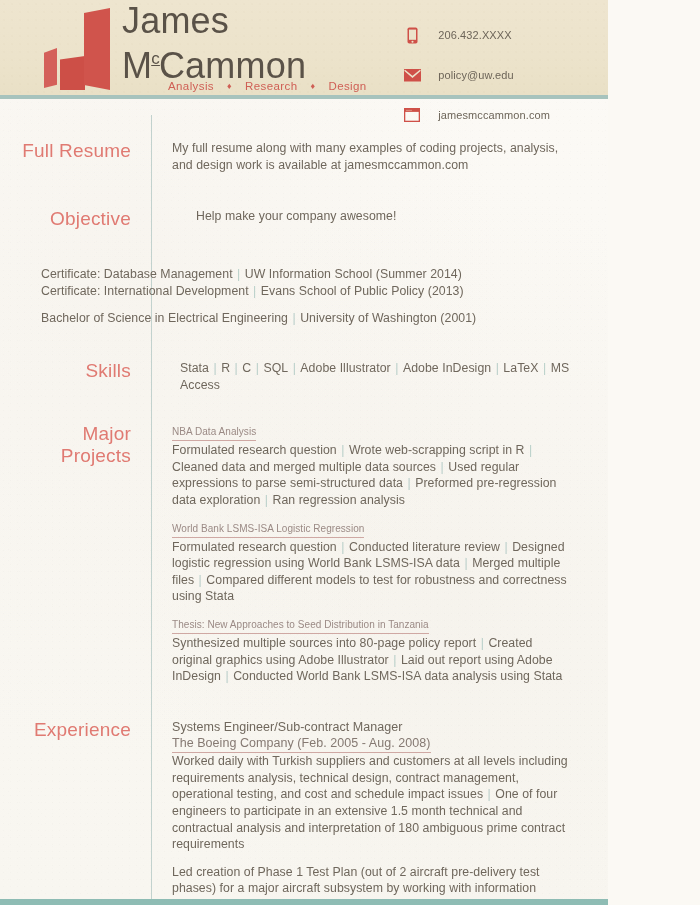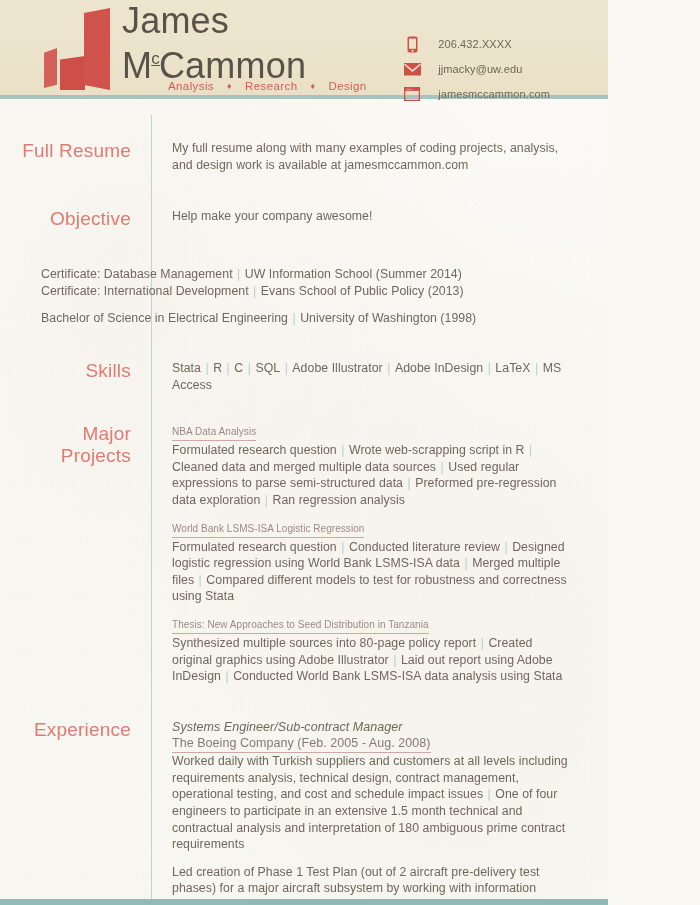--- a/index.html
+++ b/index.html
@@ -118,24 +118,24 @@
   .tagline .sep {
     color: #cf5f55;
     margin: 0 13px;
     font-size: 9px;
     vertical-align: 1px;
   }
 
   
   .contacts {
     position: absolute;
-    right: 58px; top: 35px;
+    right: 58px; top: 26px;
     display: flex;
     flex-direction: column;
-    gap: 7px;
+    gap: 22px;
   }
   .contact-row {
     display: flex;
     align-items: center;
     height: 18px;
   }
   .contact-icon {
     width: 22px;
     display: flex;
     justify-content: center;
@@ -204,36 +204,35 @@
     border-bottom: 1px solid #cfa8a3;
     padding-bottom: 1px;
     margin-bottom: 1px;
     font-size: 10px;
     line-height: 15px;
   }
   .job-title {
     color: #6f675c;
     font-size: 12.5px;
     line-height: 16.4px;
-    font-style: italic;
   }
   .job-company {
     display: inline-block;
     color: #857972;
     border-bottom: 1px solid #cfa8a3;
     padding-bottom: 1px;
     font-size: 12.5px;
     line-height: 15px;
   }
 
   
   .r-full    { margin-top: 16px; }
-  .r-obj     { margin-top: 35px; }
+  .r-obj     { margin-top: 35px; gap: 24px; }
   .r-edu     { margin-top: 36px; }
-  .r-skills  { margin-top: 33px; }
+  .r-skills  { margin-top: 33px; gap: 8px; }
   .r-proj    { margin-top: 30px; }
   .r-work    { margin-top: 34px; }
 
   .footer-bar {
     position: absolute;
     left: 0; bottom: 0;
     width: 700px;
     height: 6px;
     background: #8ebcb4;
   }
@@ -272,21 +271,21 @@
       </div>
 
       <div class="contact-row">
         <span class="contact-icon">
           <svg width="17" height="13" viewBox="0 0 17 13">
             <rect x="0" y="0.5" width="17" height="12" fill="#cf5048"></rect>
             <path d="M0 0.5 L8.5 8 L17 0.5 L17 -1 L0 -1 Z" fill="#cf5048"></path>
             <path d="M0.6 1.2 L8.5 7.9 L16.4 1.2" fill="none" stroke="#ece3cb" stroke-width="1.5"></path>
           </svg>
         </span>
-        <span class="contact-text">jjmacky@uw.edu</span>
+        <span class="contact-text">policy@uw.edu</span>
       </div>
 
       <div class="contact-row">
         <span class="contact-icon">
           <svg width="16" height="14" viewBox="0 0 16 14">
             <rect x="0.5" y="0.5" width="15" height="13" fill="none" stroke="#cf5048" stroke-width="1.6"></rect>
             <rect x="0.5" y="0.5" width="15" height="3.4" fill="#cf5048"></rect>
             <circle cx="3" cy="2.2" r="0.55" fill="#ece3cb"></circle>
             <circle cx="5" cy="2.2" r="0.55" fill="#ece3cb"></circle>
             <circle cx="7" cy="2.2" r="0.55" fill="#ece3cb"></circle>
@@ -323,21 +322,21 @@
     <div class="row r-edu">
       <div class="body-col">
 
 
         <div class="body-text para">
           <span>Certificate: Database Management</span><span class="sep-pipe"> | </span><span>UW Information School (Summer 2014)</span><br>
           <span>Certificate: International Development</span><span class="sep-pipe"> | </span><span>Evans School of Public Policy (2013)</span>
         </div>
 
         <div class="body-text tight">
-          <span>Bachelor of Science in Electrical Engineering</span><span class="sep-pipe"> | </span><span>University of Washington (1998)</span>
+          <span>Bachelor of Science in Electrical Engineering</span><span class="sep-pipe"> | </span><span>University of Washington (2001)</span>
         </div>
 
       </div>
     </div>
 
     <div class="row r-skills">
       <div class="label-col">
         <div class="section-label">Skills</div>
       </div>
       <div class="body-col">

